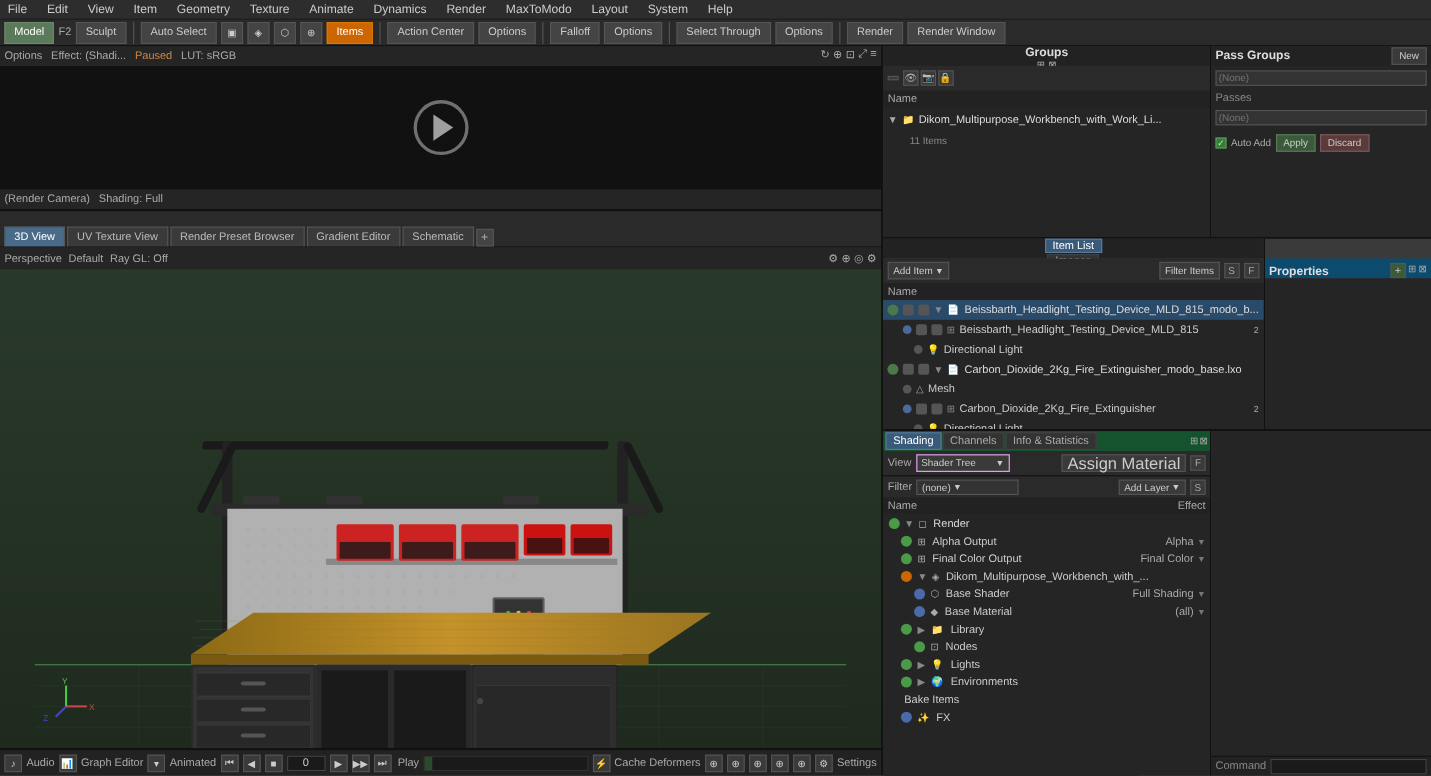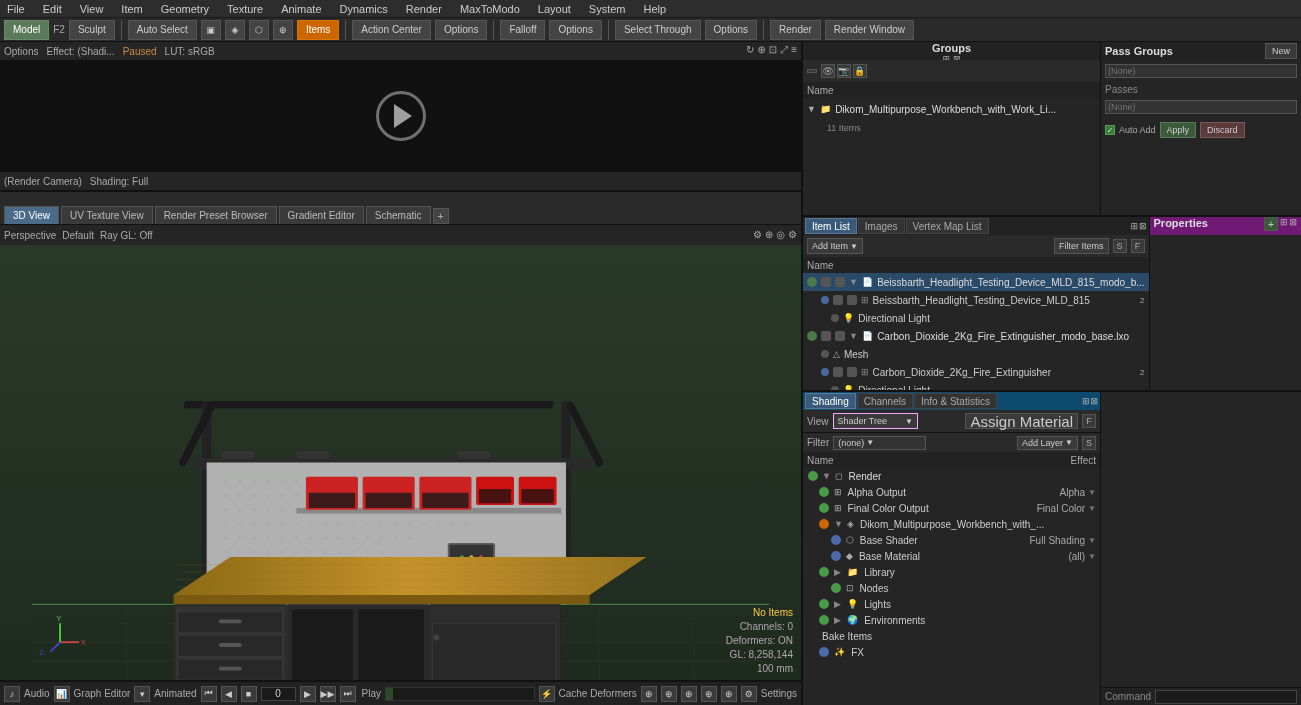--- a/index.html
+++ b/index.html
@@ -648,27 +648,20 @@
               <line x1="0" y1="0" x2="20" y2="0" stroke="#cc4444" stroke-width="2"></line>
               <line x1="0" y1="0" x2="0" y2="-20" stroke="#44cc44" stroke-width="2"></line>
               <line x1="0" y1="0" x2="-10" y2="10" stroke="#4444cc" stroke-width="2"></line>
               <text x="22" y="3" fill="#cc4444" font-size="8">X</text>
               <text x="-4" y="-22" fill="#44cc44" font-size="8">Y</text>
               <text x="-22" y="14" fill="#4444cc" font-size="8">Z</text>
             </g>
           </svg>
 
           
-          <div id="vp-info">
-            <div style="color:#ffcc44;">No Items</div>
-            <div style="color:#aaa;">Channels: 0</div>
-            <div style="color:#aaa;">Deformers: ON</div>
-            <div style="color:#aaa;">GL: 8,258,144</div>
-            <div style="color:#aaa;">100 mm</div>
-          </div>
         </div>
       </div>
 
       <div id="timeline">
         <div class="tl-btn">♪</div>
         <span style="font-size:10px;color:#aaa;">Audio</span>
         <div class="tl-btn">📊</div>
         <span style="font-size:10px;color:#aaa;">Graph Editor</span>
         <div class="tl-btn">▾</div>
         <span style="font-size:10px;color:#aaa;">Animated</span>
@@ -749,21 +742,21 @@
               <button class="discard-btn">Discard</button>
             </div>
           </div>
         </div>
 
       </div>
 
       <div style="display:flex;height:175px;border-bottom:2px solid #111;">
 
         <div style="flex:1;display:flex;flex-direction:column;border-right:1px solid #111;">
-          <div style="height:18px;background:#222;display:flex;align-items:center;padding:0 2px;gap:1px;">
+          <div style="height:18px;background:#222;display:flex;align-items:center;padding:0 2px;gap:1px;flex-direction:column;">
             <div class="itab active">Item List</div>
             <div class="itab">Images</div>
             <div class="itab">Vertex Map List</div>
             <div style="flex:1;"></div>
             <span style="font-size:9px;color:#aaa;cursor:pointer;">⊞</span>
             <span style="font-size:9px;color:#aaa;cursor:pointer;">⊠</span>
           </div>
           <div style="height:22px;background:#2a2a2a;display:flex;align-items:center;padding:0 4px;gap:4px;">
             <div style="height:16px;background:#3a3a3a;border:1px solid #555;color:#ccc;font-size:9px;padding:0 4px;cursor:pointer;display:flex;align-items:center;gap:2px;justify-content:flex-end;">
               <span>Add Item</span>
@@ -825,38 +818,38 @@
             </div>
             <div class="item-row" style="padding-left:28px;">
               <div class="item-dot-gray"></div>
               <span style="font-size:9px;color:#aaa;">💡</span>
               <span style="font-size:10px;color:#ccc;flex:1;">Directional Light</span>
             </div>
           </div>
         </div>
 
         <div style="width:200px;display:flex;flex-direction:column;">
-          <div style="height:18px;background:#701a75;display:flex;align-items:flex-start;padding:0 4px;justify-content:space-between;">
+          <div style="height:18px;background:#0c4a6e;display:flex;align-items:flex-end;padding:0 4px;justify-content:space-between;margin-top:18px;">
             <span style="color:#ddd;font-size:11px;font-weight:bold;">Properties</span>
             <div style="display:flex;gap:2px;">
               <div class="props-add">+</div>
               <span style="font-size:9px;color:#aaa;cursor:pointer;">⊞</span>
               <span style="font-size:9px;color:#aaa;cursor:pointer;">⊠</span>
             </div>
           </div>
           <div style="flex:1;background:#252525;">
           </div>
         </div>
 
       </div>
 
       <div style="flex:1;display:flex;min-height:0;">
 
         <div style="flex:1;display:flex;flex-direction:column;border-right:1px solid #111;">
-          <div style="height:18px;background:#0c4a6e;display:flex;align-items:center;padding:0 2px;gap:1px;">
+          <div style="height:18px;background:#14532d;display:flex;align-items:center;padding:0 2px;gap:1px;">
             <div class="stab active">Shading</div>
             <div class="stab">Channels</div>
             <div class="stab">Info &amp; Statistics</div>
             <div style="flex:1;"></div>
             <span style="font-size:9px;color:#aaa;cursor:pointer;">⊞</span>
             <span style="font-size:9px;color:#aaa;cursor:pointer;">⊠</span>
           </div>
           <div style="height:22px;background:#2a2a2a;display:flex;align-items:center;padding:0 4px;gap:4px;">
             <span style="font-size:10px;color:#aaa;white-space:nowrap;">View</span>
             <div style="height:16px;background:#3a3a3a;border:1px solid #f0abfc;color:#ccc;font-size:9px;padding:0 4px;cursor:pointer;display:flex;align-items:center;gap:18px;">

